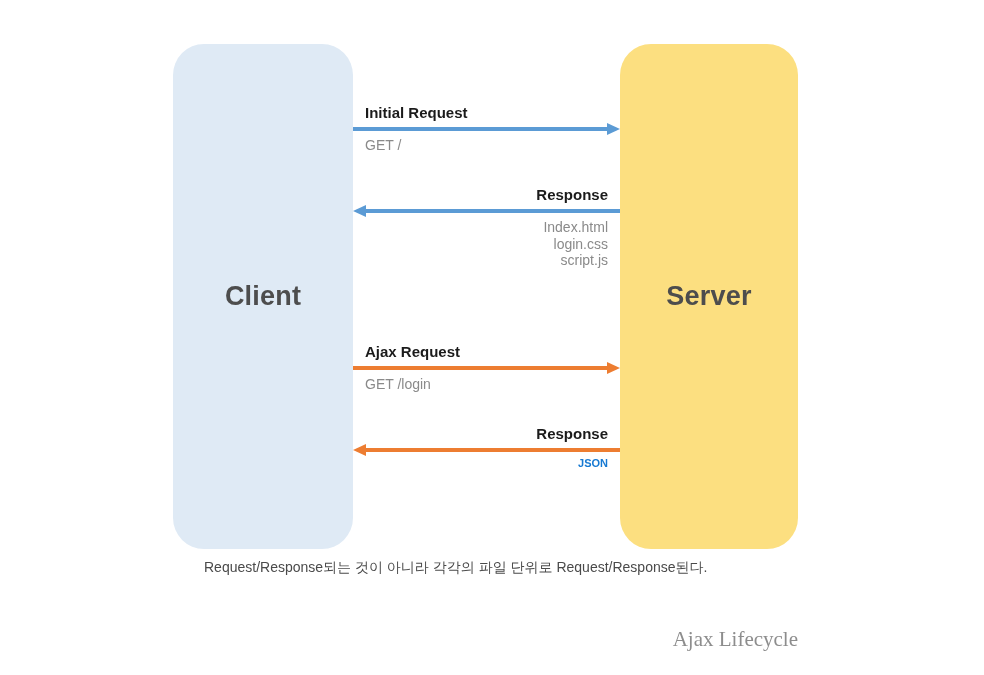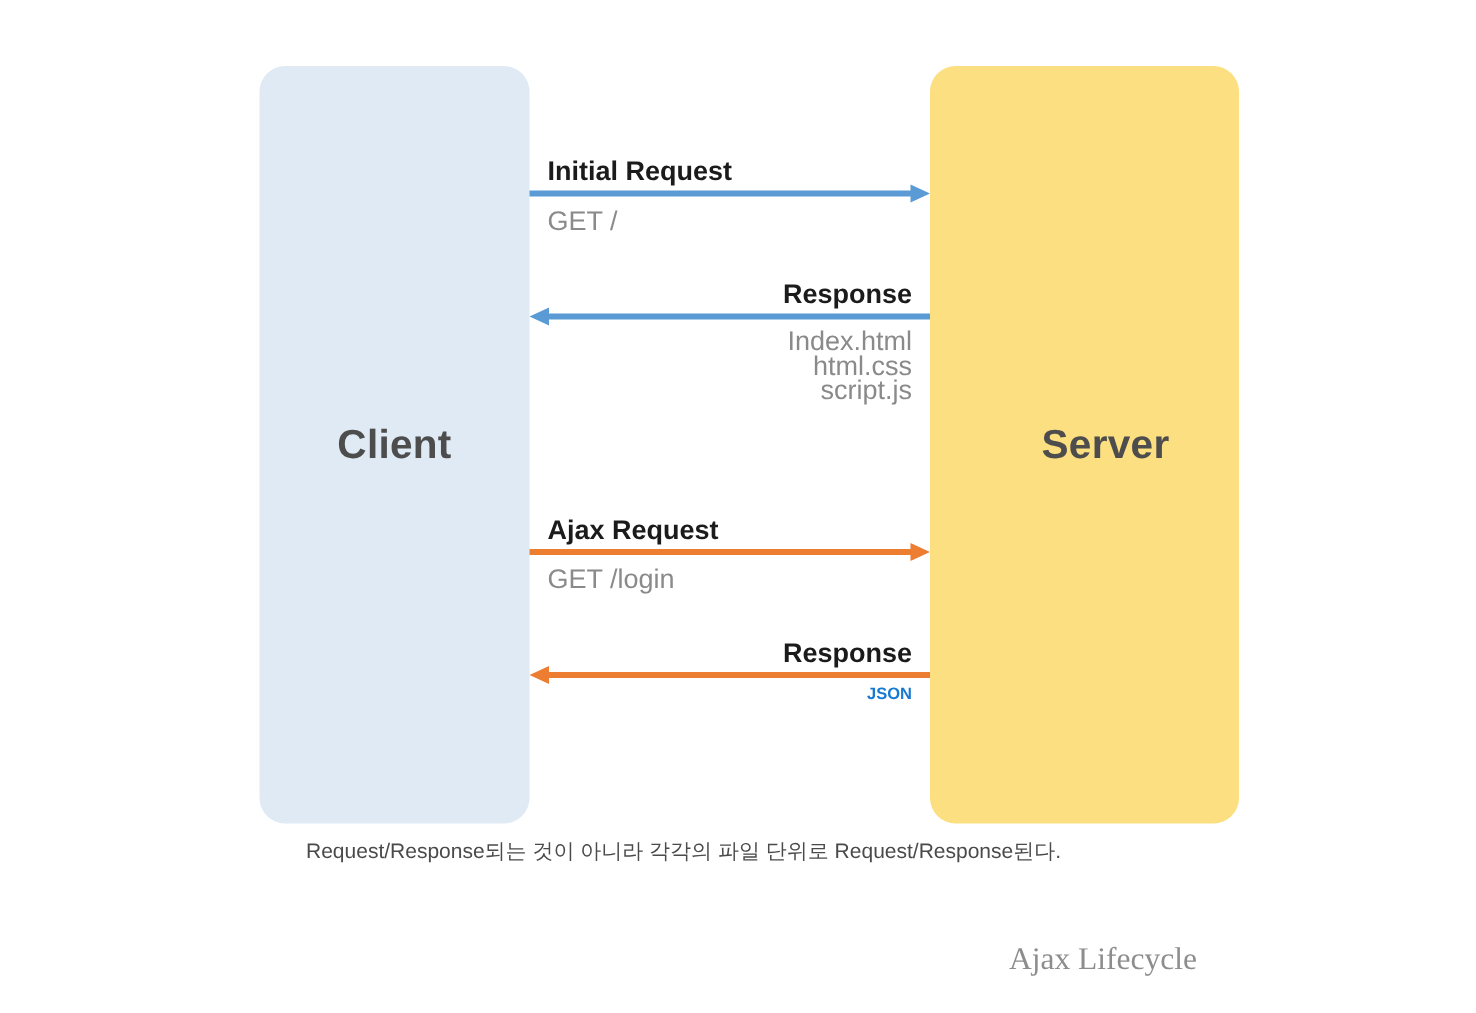--- a/index.html
+++ b/index.html
@@ -9,43 +9,43 @@
     height: 675px;
     background: #ffffff;
     font-family: "Liberation Sans", sans-serif;
     overflow: hidden;
   }
   
   .box {
     position: absolute;
     top: 44px;
     height: 505px;
-    border-radius: 17px;
+    border-radius: 31px;
     display: flex;
     align-items: center;
     justify-content: center;
     font-size: 27px;
     font-weight: bold;
     color: #4d4d4d;
     letter-spacing: 0.2px;
   }
   .box.client { left: 173px; width: 180px; background: #dfeaf5; }
-  .box.server { left: 620px; width: 178px; background: #fcdf80; padding-left: 28px; }
+  .box.server { left: 620px; width: 178px; background: #fcdf80; }
 
   
   .msg-label {
     position: absolute;
-    font-size: 18px;
+    font-size: 15px;
     font-weight: 600;
     color: #1b1b1b;
     white-space: nowrap;
   }
   .msg-sub {
     position: absolute;
-    font-size: 18px;
+    font-size: 14px;
     color: #8a8a8a;
     white-space: nowrap;
   }
   .align-right { text-align: right; }
 
   
   .arrow { position: absolute; left: 353px; width: 267px; height: 12px; }
   .arrow .shaft { position: absolute; top: 4px; height: 4px; }
   .arrow.dir-right .shaft { left: 0; right: 11px; }
   .arrow.dir-left  .shaft { left: 11px; right: 0; }
@@ -127,21 +127,21 @@
   </div>
   <div class="msg-sub m1-sub">GET /</div>
 
   <div class="msg-label m2-label">Response</div>
   <div class="arrow blue dir-left m2-arrow">
     <div class="shaft"></div>
     <div class="head"></div>
   </div>
   <div class="msg-sub align-right m2-files">
     <div>Index.html</div>
-    <div>html.css</div>
+    <div>login.css</div>
     <div>script.js</div>
   </div>
 
   <div class="msg-label m3-label">Ajax Request</div>
   <div class="arrow orange dir-right m3-arrow">
     <div class="shaft"></div>
     <div class="head"></div>
   </div>
   <div class="msg-sub m3-sub">GET /login</div>
 

